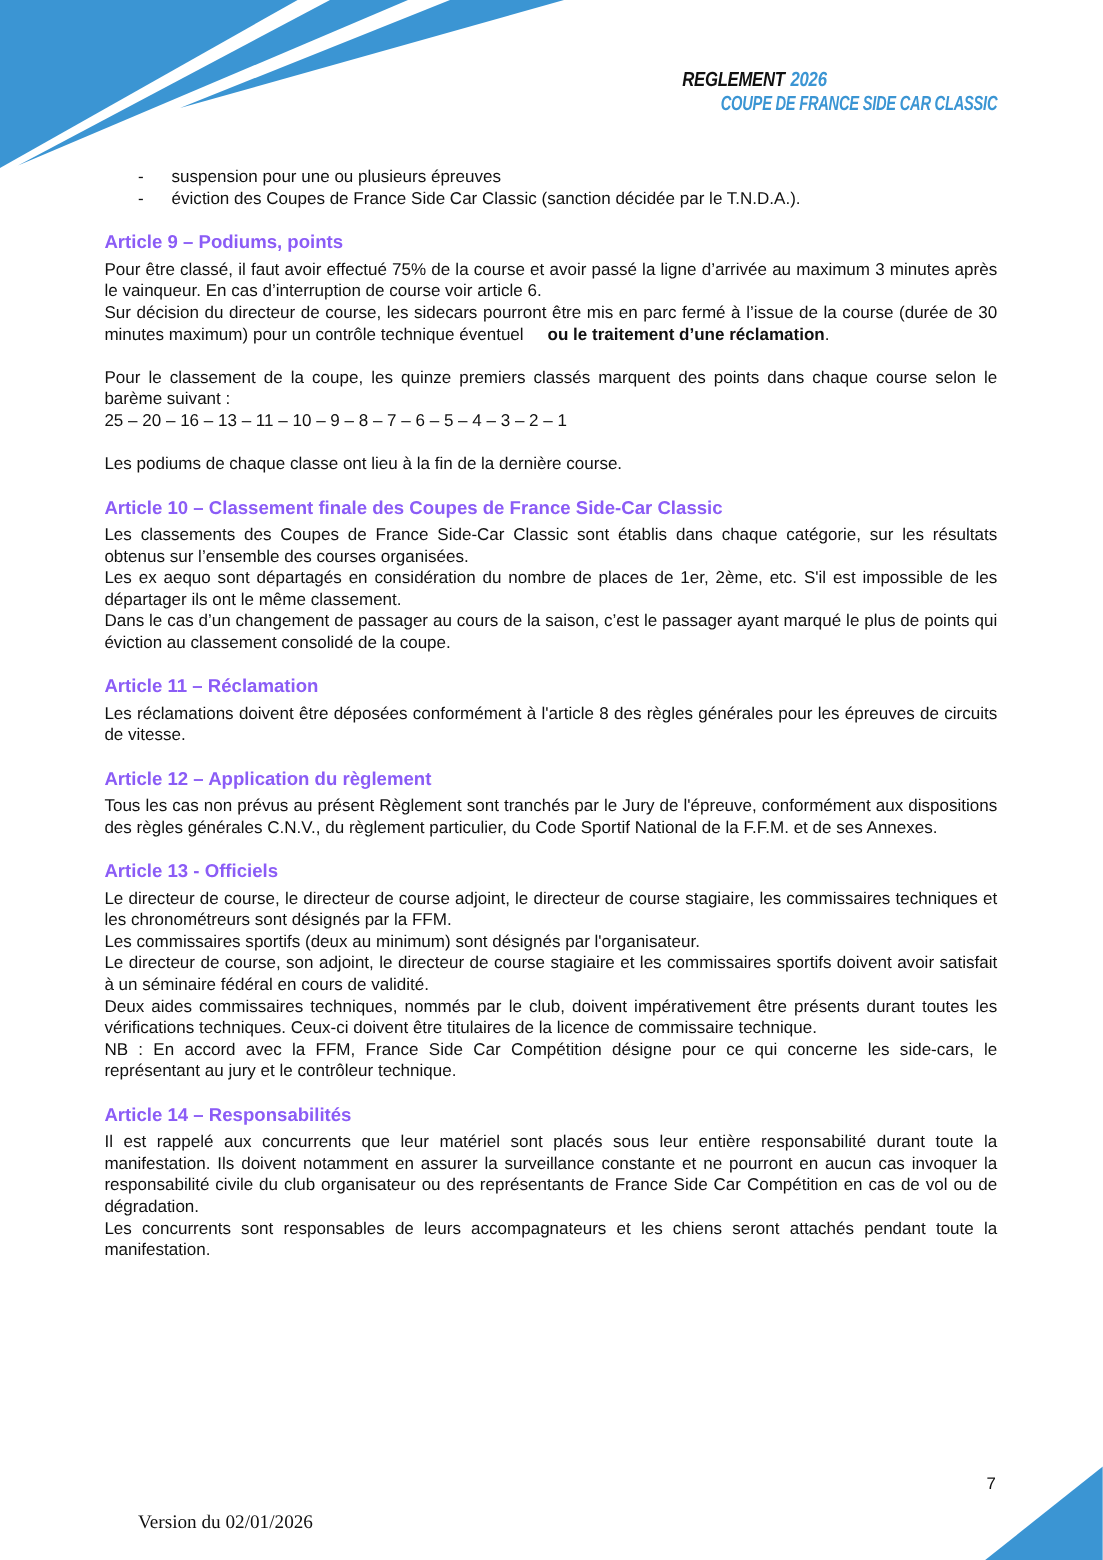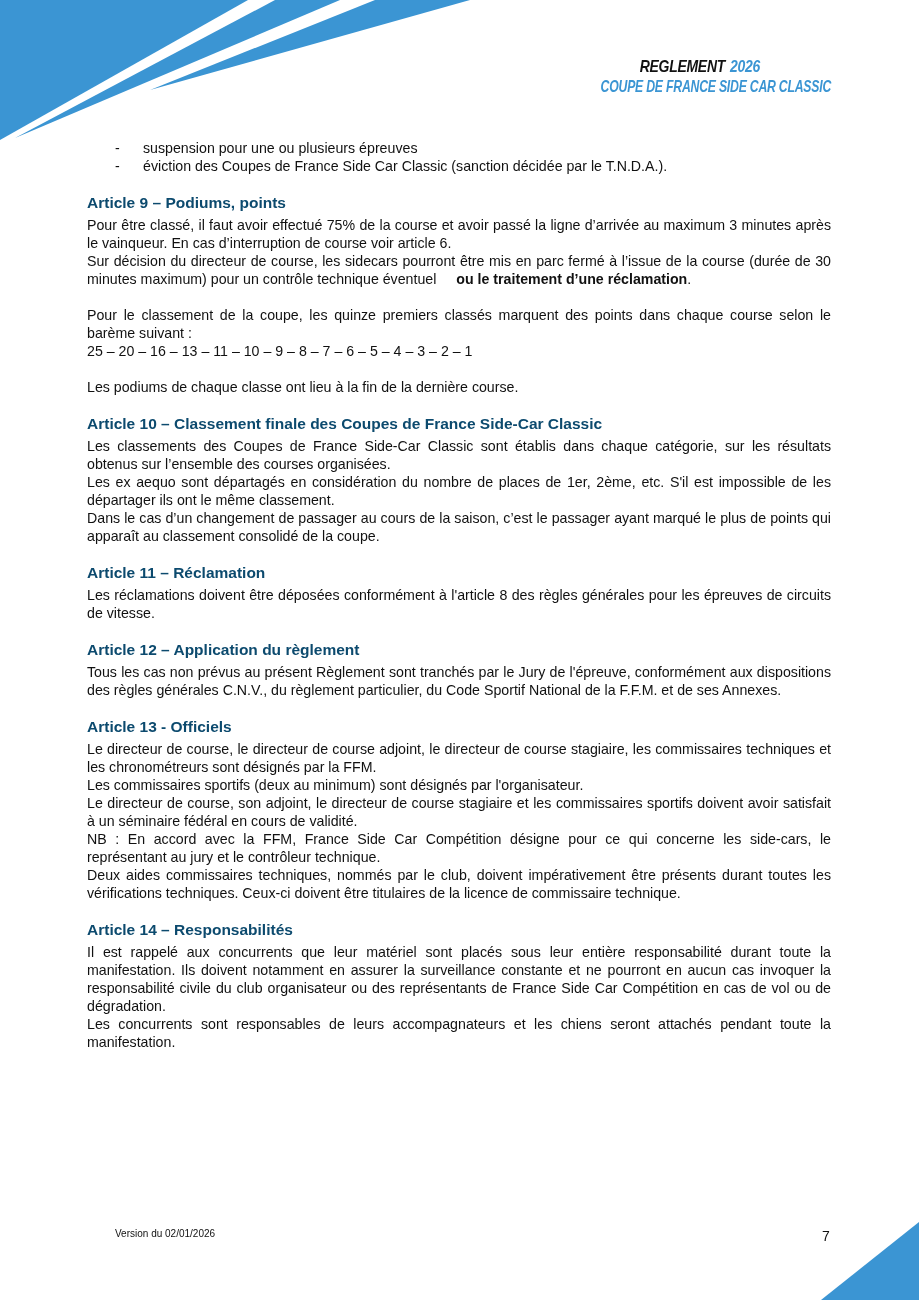--- a/index.html
+++ b/index.html
@@ -2,43 +2,43 @@
 <html><head>
 <meta charset="utf-8">
 <style>
   html, body { margin: 0; padding: 0; background: #ffffff; }
   body {
     width: 919px; height: 1300px; position: relative; overflow: hidden;
     font-family: "Liberation Sans", sans-serif; color: #111;
   }
   .bg-shapes { position: absolute; left: 0; top: 0; width: 919px; height: 1300px; pointer-events: none; }
   .header-title {
-    position: absolute; right: 88px; top: 57px; text-align: center;
+    position: absolute; right: 88px; top: 57px; text-align: left;
     font-family: "Liberation Sans", sans-serif; font-weight: bold; font-style: italic;
     letter-spacing: -0.3px; line-height: 20px;
   }
   .header-title .line1 { font-size: 17px; color: #111; transform: scaleX(0.82); transform-origin: right; }
   .header-title .line1 .year { color: #3b95d3; margin-left: 6px; }
   .header-title .line2 { font-size: 17px; color: #3b95d3; transform: scaleX(0.72); transform-origin: right; }
 
   .content {
     position: absolute; left: 87px; top: 139px; width: 744px;
     font-size: 14.2px; line-height: 18px; text-align: justify;
   }
   .bullets { list-style: none; margin: 0; padding: 0; }
   .bullets li { position: relative; padding-left: 56px; }
   .bullets li .dash { position: absolute; left: 28px; }
   .article-title {
-    color: #0c4a6e; font-weight: bold; font-size: 15.5px; margin: 18px 0 3px 0; line-height: 20px;
+    color: #8b5cf6; font-weight: bold; font-size: 15.5px; margin: 18px 0 3px 0; line-height: 20px;
   }
   p { margin: 0; }
   .gap { height: 18px; }
   .bold { font-weight: bold; margin-left: 16px; }
 
-  .footer-version { position: absolute; left: 115px; top: 1228px; font-size: 10px; }
+  .footer-version { position: absolute; left: 115px; top: 1260px; font-size: 16px; font-family: Liberation Serif, serif; }
   .footer-page { position: absolute; left: 822px; top: 1228px; font-size: 14px; }
 </style>
 </head>
 <body>
 
 <svg class="bg-shapes" viewBox="0 0 919 1300" xmlns="http://www.w3.org/2000/svg">
   <polygon points="0,0 248,0 0,140" fill="#3b95d3"></polygon>
   <polygon points="275,0 340,0 15,138" fill="#3b95d3"></polygon>
   <polygon points="375,0 470,0 150,90" fill="#3b95d3"></polygon>
   <polygon points="919,1222 919,1300 821,1300" fill="#3b95d3"></polygon>
@@ -65,40 +65,40 @@
     <p>Pour le classement de la coupe, les quinze premiers classés marquent des points dans chaque course selon le barème suivant :</p>
     <p>25 – 20 – 16 – 13 – 11 – 10 – 9 – 8 – 7 – 6 – 5 – 4 – 3 – 2 – 1</p>
     <div class="gap"></div>
     <p>Les podiums de chaque classe ont lieu à la fin de la dernière course.</p>
   </section>
 
   <section>
     <div class="article-title">Article 10 – Classement finale des Coupes de France Side-Car Classic</div>
     <p>Les classements des Coupes de France Side-Car Classic sont établis dans chaque catégorie, sur les résultats obtenus sur l’ensemble des courses organisées.</p>
     <p>Les ex aequo sont départagés en considération du nombre de places de 1er, 2ème, etc. S'il est impossible de les départager ils ont le même classement.</p>
-    <p>Dans le cas d’un changement de passager au cours de la saison, c’est le passager ayant marqué le plus de points qui apparaît au classement consolidé de la coupe.</p>
+    <p>Dans le cas d’un changement de passager au cours de la saison, c’est le passager ayant marqué le plus de points qui éviction au classement consolidé de la coupe.</p>
   </section>
 
   <section>
     <div class="article-title">Article 11 – Réclamation</div>
     <p>Les réclamations doivent être déposées conformément à l'article 8 des règles générales pour les épreuves de circuits de vitesse.</p>
   </section>
 
   <section>
     <div class="article-title">Article 12 – Application du règlement</div>
     <p>Tous les cas non prévus au présent Règlement sont tranchés par le Jury de l'épreuve, conformément aux dispositions des règles générales C.N.V., du règlement particulier, du Code Sportif National de la F.F.M. et de ses Annexes.</p>
   </section>
 
   <section>
     <div class="article-title">Article 13 - Officiels</div>
     <p>Le directeur de course, le directeur de course adjoint, le directeur de course stagiaire, les commissaires techniques et les chronométreurs sont désignés par la FFM.</p>
     <p>Les commissaires sportifs (deux au minimum) sont désignés par l'organisateur.</p>
     <p>Le directeur de course, son adjoint, le directeur de course stagiaire et les commissaires sportifs doivent avoir satisfait à un séminaire fédéral en cours de validité.</p>
+    <p>Deux aides commissaires techniques, nommés par le club, doivent impérativement être présents durant toutes les vérifications techniques. Ceux-ci doivent être titulaires de la licence de commissaire technique.</p>
     <p>NB : En accord avec la FFM, France Side Car Compétition désigne pour ce qui concerne les side-cars, le représentant au jury et le contrôleur technique.</p>
-    <p>Deux aides commissaires techniques, nommés par le club, doivent impérativement être présents durant toutes les vérifications techniques. Ceux-ci doivent être titulaires de la licence de commissaire technique.</p>
   </section>
 
   <section>
     <div class="article-title">Article 14 – Responsabilités</div>
     <p>Il est rappelé aux concurrents que leur matériel sont placés sous leur entière responsabilité durant toute la manifestation. Ils doivent notamment en assurer la surveillance constante et ne pourront en aucun cas invoquer la responsabilité civile du club organisateur ou des représentants de France Side Car Compétition en cas de vol ou de dégradation.</p>
     <p>Les concurrents sont responsables de leurs accompagnateurs et les chiens seront attachés pendant toute la manifestation.</p>
   </section>
 </div>
 
 <div class="footer-version">Version du 02/01/2026</div>

